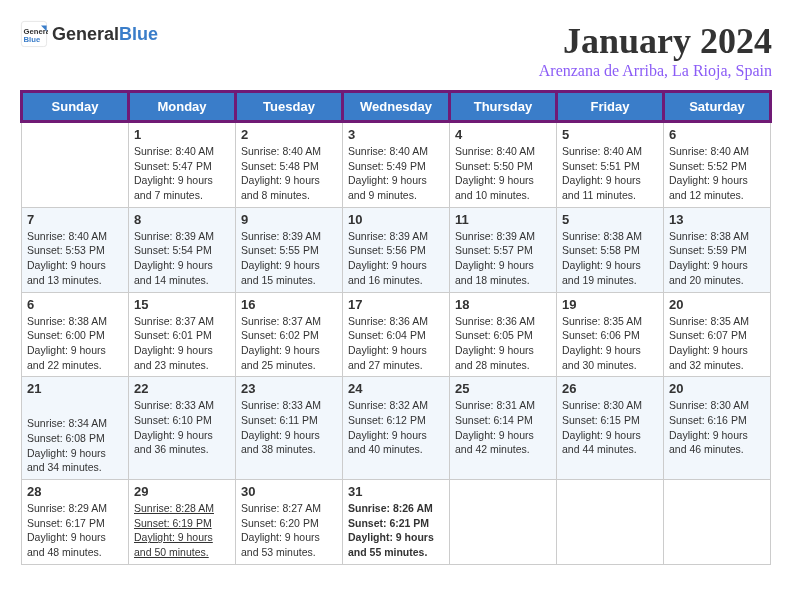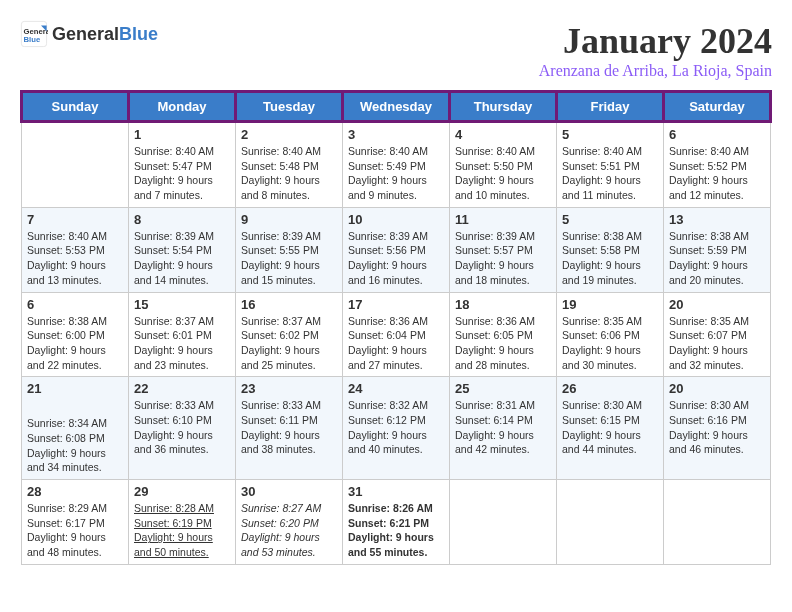--- a/index.html
+++ b/index.html
@@ -338,21 +338,21 @@
         </td>
         <td>
           <span class="day-number">29</span>
           <div class="day-info" style="white-space: pre-line; text-decoration: underline;">Sunrise: 8:28 AM
 Sunset: 6:19 PM
 Daylight: 9 hours
 and 50 minutes.</div>
         </td>
         <td>
           <span class="day-number">30</span>
-          <div class="day-info" style="white-space: pre-line; font-style: italic;">Sunrise: 8:27 AM
+          <div class="day-info" style="white-space: pre-line;">Sunrise: 8:27 AM
 Sunset: 6:20 PM
 Daylight: 9 hours
 and 53 minutes.</div>
         </td>
         <td>
           <span class="day-number">31</span>
           <div class="day-info" style="white-space: pre-line; font-weight: bold;">Sunrise: 8:26 AM
 Sunset: 6:21 PM
 Daylight: 9 hours
 and 55 minutes.</div>

